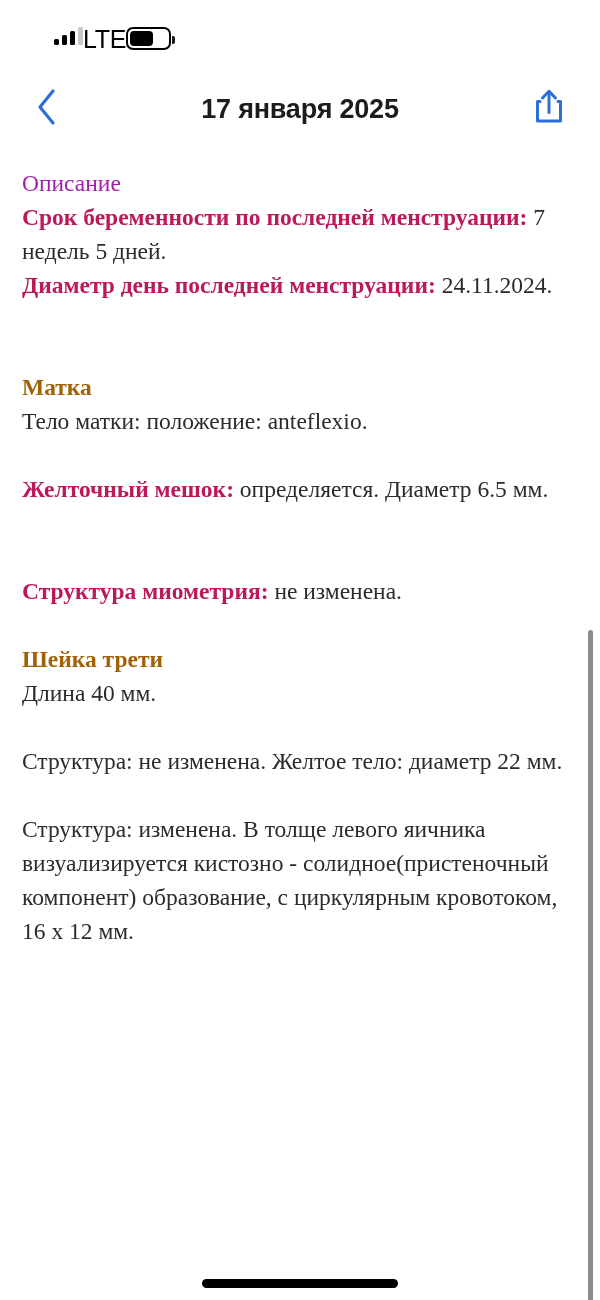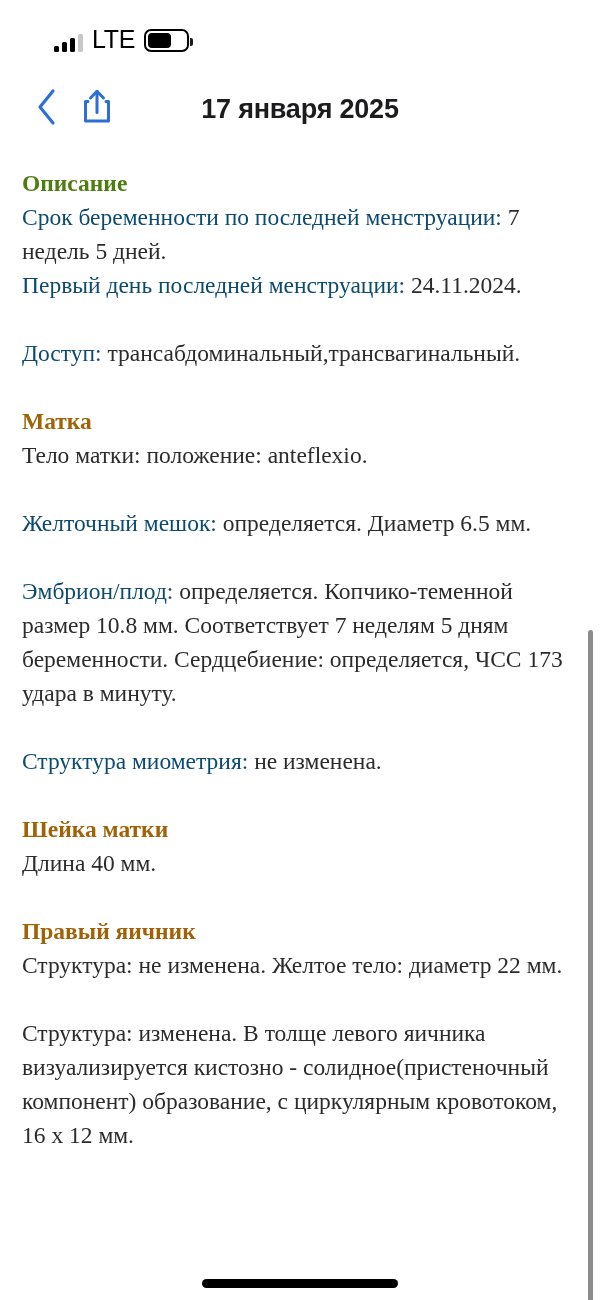--- a/index.html
+++ b/index.html
@@ -35,22 +35,21 @@
     font-size: 31px;
     font-weight: 600;
     letter-spacing: -0.5px;
     color: #000000;
     line-height: 1;
     padding-top: 2px;
   }
   .loc-arrow { display: block; }
   .status-right {
     display: flex;
-    align-items: flex-end;
-    gap: 9px;
+    align-items: flex-start;
   }
   .signal-bars {
     display: flex;
     align-items: flex-end;
     gap: 3px;
     height: 18px;
   }
   .signal-bars i {
     display: block;
     width: 5px;
@@ -94,20 +93,21 @@
     background: #000000;
     border-radius: 4px;
   }
 
   
   .nav-bar {
     position: relative;
     height: 62px;
     display: flex;
     align-items: center;
+    justify-content: space-between;
     padding: 0 26px 0 22px;
   }
   .nav-btn {
     width: 50px;
     height: 50px;
     display: flex;
     align-items: center;
     justify-content: center;
     cursor: pointer;
   }
@@ -131,22 +131,22 @@
     height: 1160px;
     overflow: hidden;
   }
 
   .report p {
     font-size: 23.5px;
     line-height: 34px;
     color: #2b2b2b;
     font-family: "Liberation Serif", "DejaVu Serif", serif;
   }
-  .report p.bold-line { font-weight: bold; color: #4d7c0f; }
-  .report p b { font-weight: normal; color: #0c4a6e; }
+  .report p.bold-line { font-weight: normal; color: #a21caf; }
+  .report p b { font-weight: bold; color: #be185d; }
   .report p.section-header {
     color: #a16207;
     font-weight: bold;
   }
   .spacer { height: 34px; }
 
   
   .scrollbar-track {
     position: absolute;
     right: 7px;
@@ -213,37 +213,34 @@
         <path d="M7 13.5H4.5v19.5h23V13.5H25" fill="none" stroke="#2d6fd9" stroke-width="3" stroke-linecap="round" stroke-linejoin="round"></path>
       </svg>
     </span>
   </div>
 </div>
 
 <div class="content">
   <div class="report" id="report-body">
       <p class="bold-line">Описание</p>
       <p><b>Срок беременности по последней менструации:</b><span> 7 недель 5 дней.</span></p>
-      <p><b>Первый день последней менструации:</b><span> 24.11.2024.</span></p>
-      <div class="spacer"></div>
-      <p><b>Доступ:</b><span> трансабдоминальный,трансвагинальный.</span></p>
+      <p><b>Диаметр день последней менструации:</b><span> 24.11.2024.</span></p>
+      <div class="spacer"></div>
       <div class="spacer"></div>
       <p class="section-header">Матка</p>
       <p>Тело матки: положение: anteflexio.</p>
       <div class="spacer"></div>
       <p><b>Желточный мешок:</b><span> определяется. Диаметр 6.5 мм.</span></p>
       <div class="spacer"></div>
-      <p><b>Эмбрион/плод:</b><span> определяется. Копчико-теменной размер 10.8 мм. Соответствует 7 неделям 5 дням беременности. Сердцебиение: определяется, ЧСС 173 удара в минуту.</span></p>
       <div class="spacer"></div>
       <p><b>Структура миометрия:</b><span> не изменена.</span></p>
       <div class="spacer"></div>
-      <p class="section-header">Шейка матки</p>
+      <p class="section-header">Шейка трети</p>
       <p>Длина 40 мм.</p>
       <div class="spacer"></div>
-      <p class="section-header">Правый яичник</p>
       <p>Структура: не изменена. Желтое тело: диаметр 22 мм.</p>
       <div class="spacer"></div>
       <p>Структура: изменена. В толще левого яичника визуализируется кистозно - солидное(пристеночный компонент) образование, с циркулярным кровотоком, 16 х 12 мм.</p>
     </div>
 
   <div class="scrollbar-track">
     <div class="scrollbar-thumb"></div>
   </div>
 </div>
 

